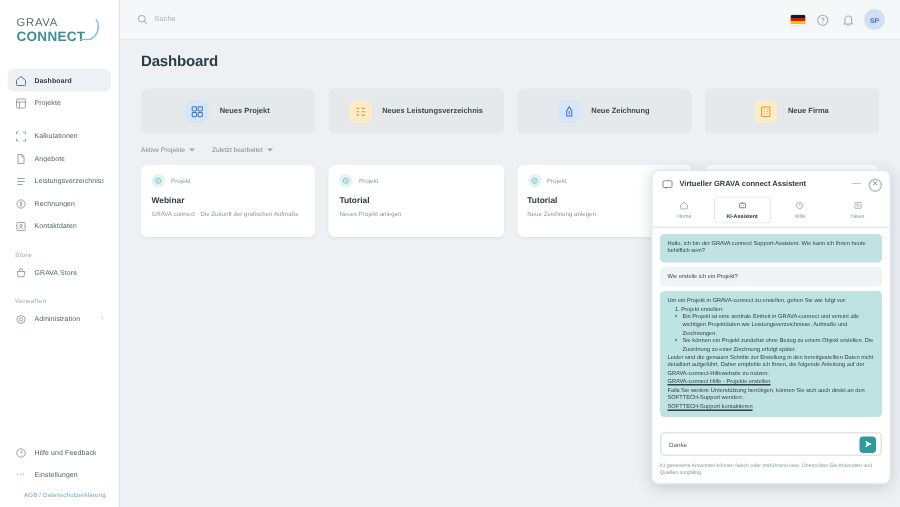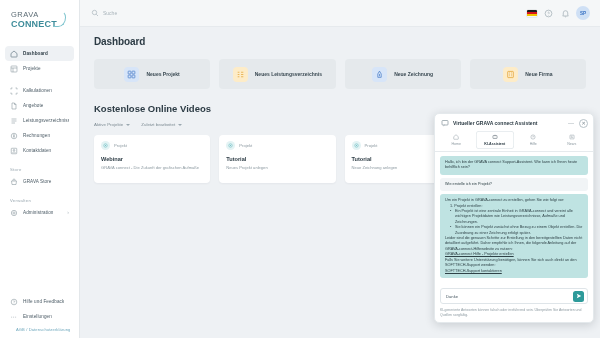--- a/index.html
+++ b/index.html
@@ -373,21 +373,20 @@
           <span class="qi orange">
             <svg width="9" height="9" viewBox="0 0 16 16" fill="none" stroke="#e09b24" stroke-width="1.2">
                 <rect x="3" y="2.5" width="10" height="11" rx="1"></rect>
                 <path d="M5.6 5h1.2M9.2 5h1.2M5.6 7.6h1.2M9.2 7.6h1.2M5.6 10.2h1.2M9.2 10.2h1.2"></path>
               </svg>
           </span>
           <span class="qt">Neue Firma</span>
         </div>
       </div>
 
-      <h2 class="section-title">Kostenlose Online Videos</h2>
 
       <div class="filters">
         <div class="filter">
           <span class="ft">Aktive Projekte</span>
           <span class="caret"></span>
         </div>
         <div class="filter">
           <span class="ft">Zuletzt bearbeitet</span>
           <span class="caret"></span>
         </div>

